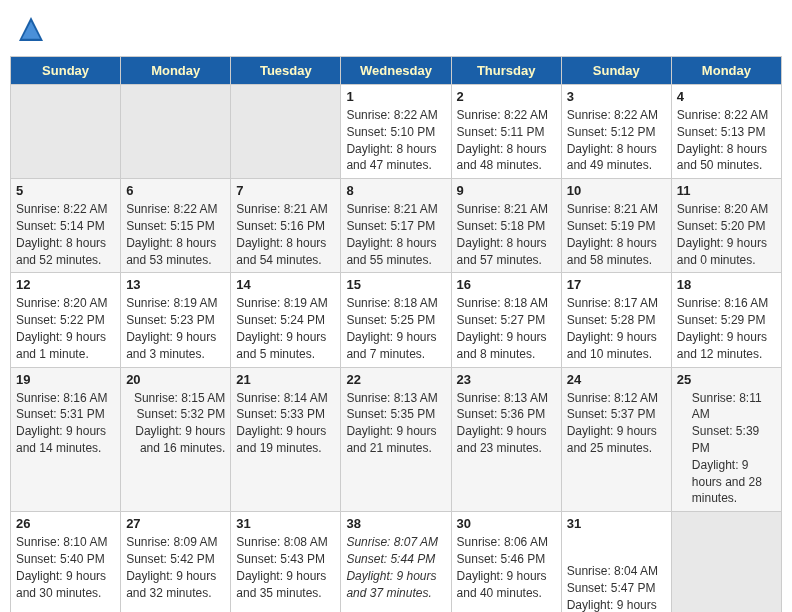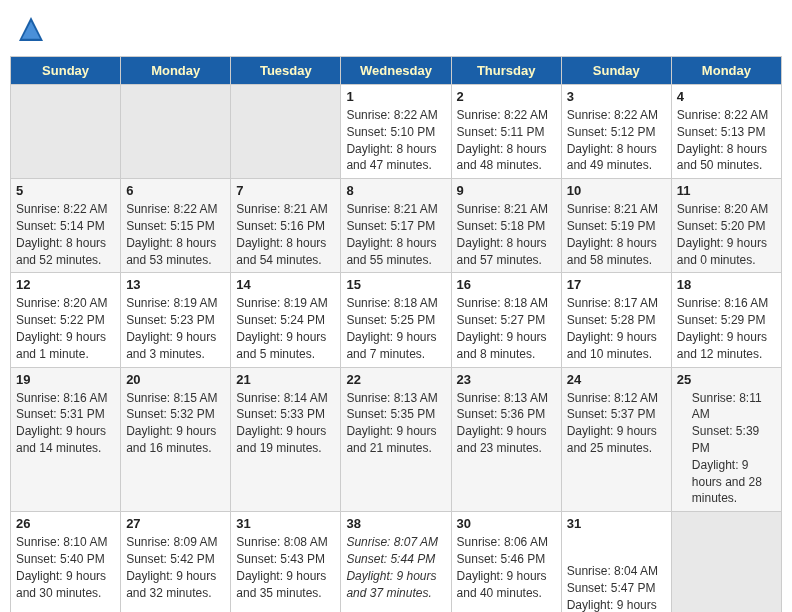--- a/index.html
+++ b/index.html
@@ -246,21 +246,21 @@
       </tr>
       <tr>
         <td>
           <div class="day-number">19</div>
           <div class="day-info" style="white-space: pre-line;">Sunrise: 8:16 AM
 Sunset: 5:31 PM
 Daylight: 9 hours and 14 minutes.</div>
         </td>
         <td>
           <div class="day-number">20</div>
-          <div class="day-info" style="white-space: pre-line;">Sunrise: 8:15 AM
+          <div class="day-info" style="white-space: pre-line; text-align: right;">Sunrise: 8:15 AM
 Sunset: 5:32 PM
 Daylight: 9 hours and 16 minutes.</div>
         </td>
         <td>
           <div class="day-number">21</div>
           <div class="day-info" style="white-space: pre-line;">Sunrise: 8:14 AM
 Sunset: 5:33 PM
 Daylight: 9 hours and 19 minutes.</div>
         </td>
         <td>

